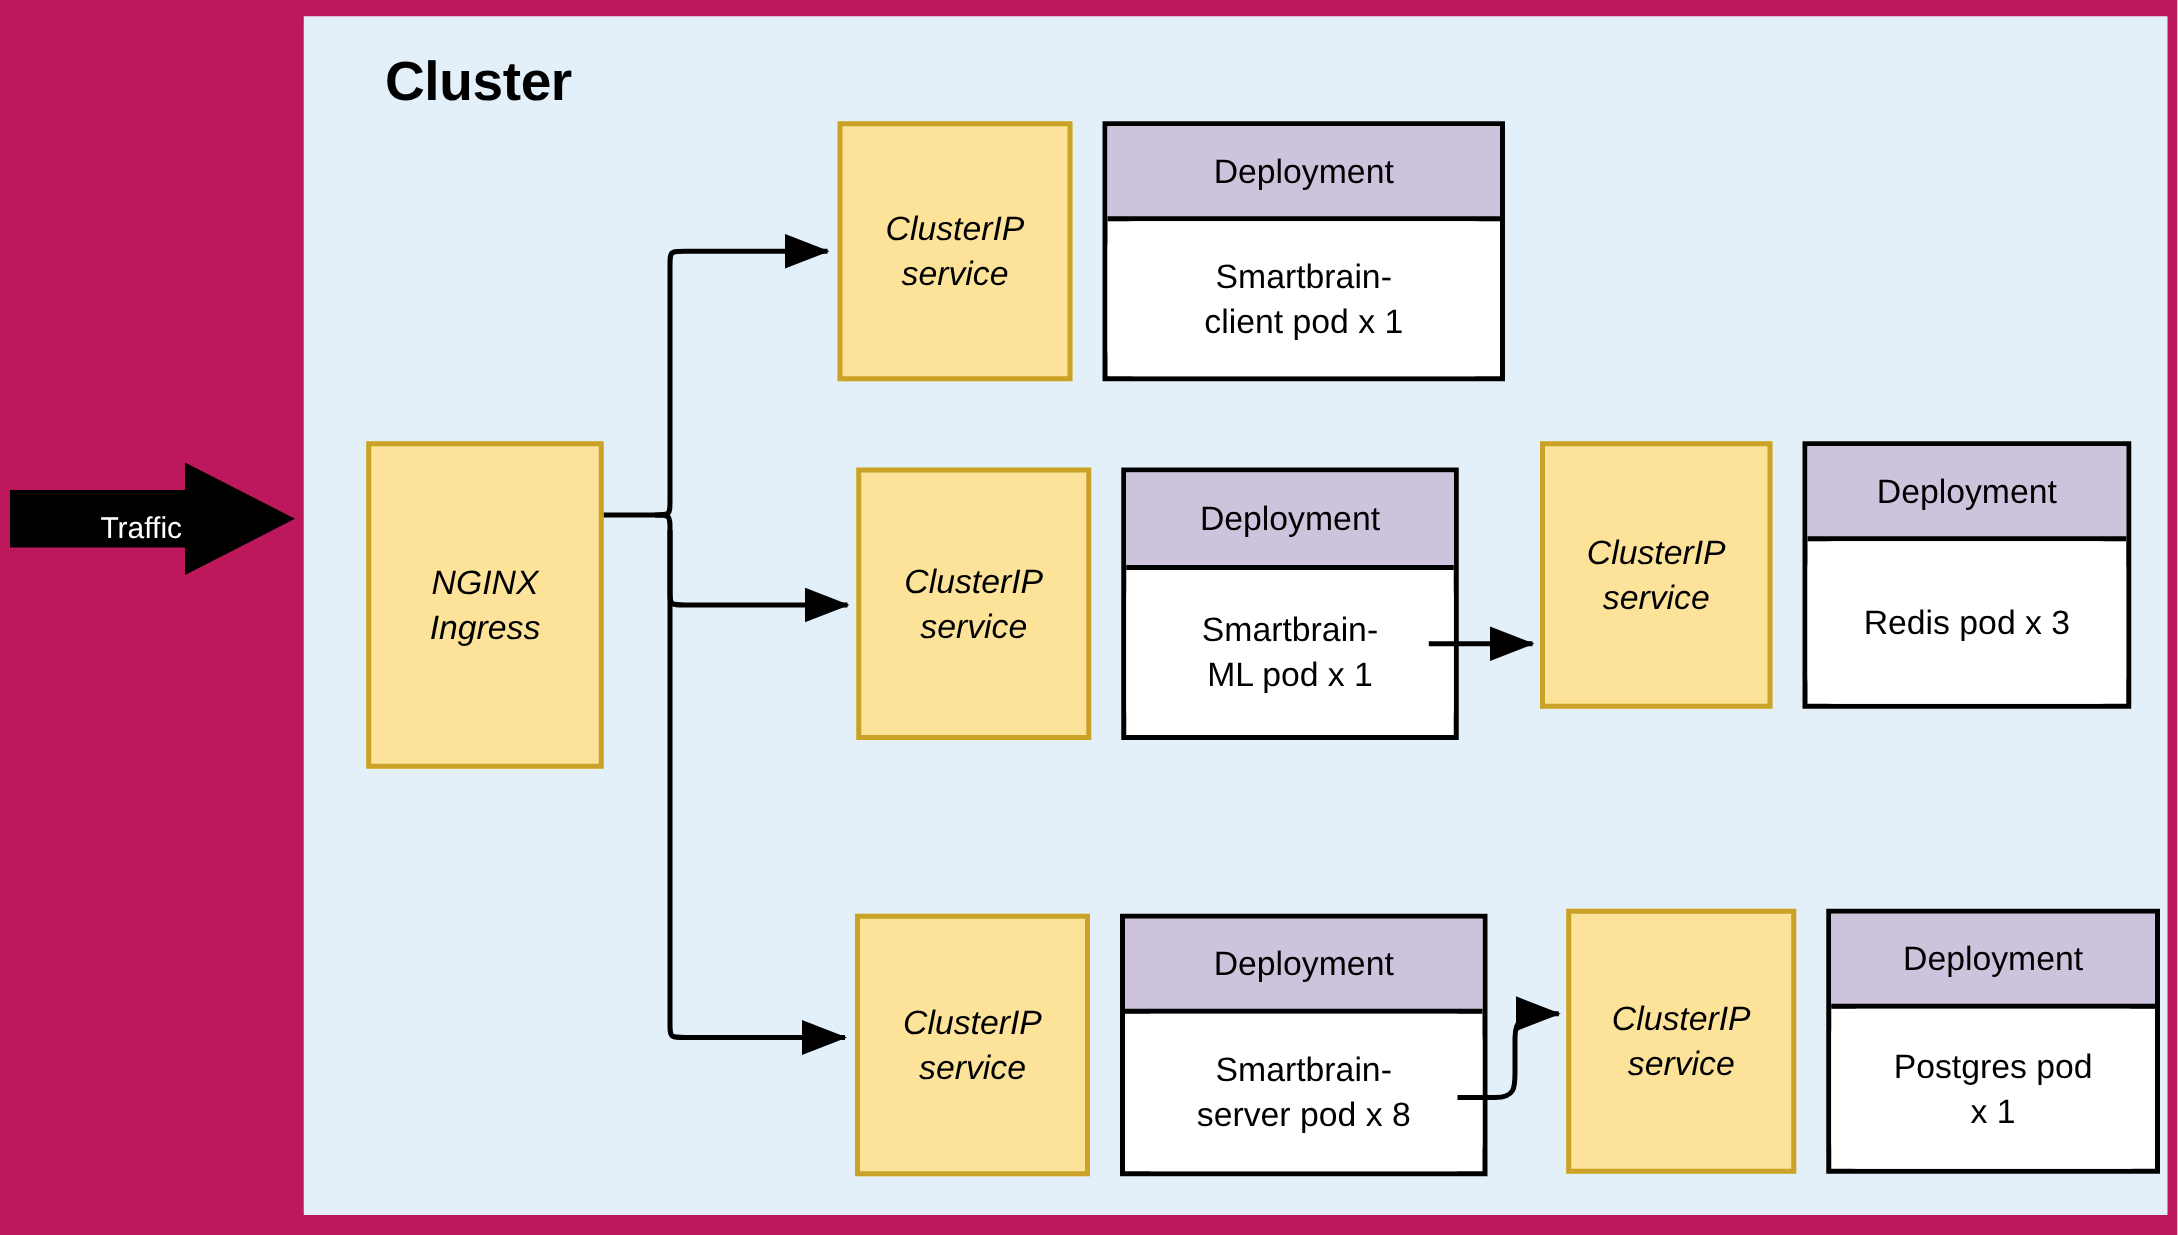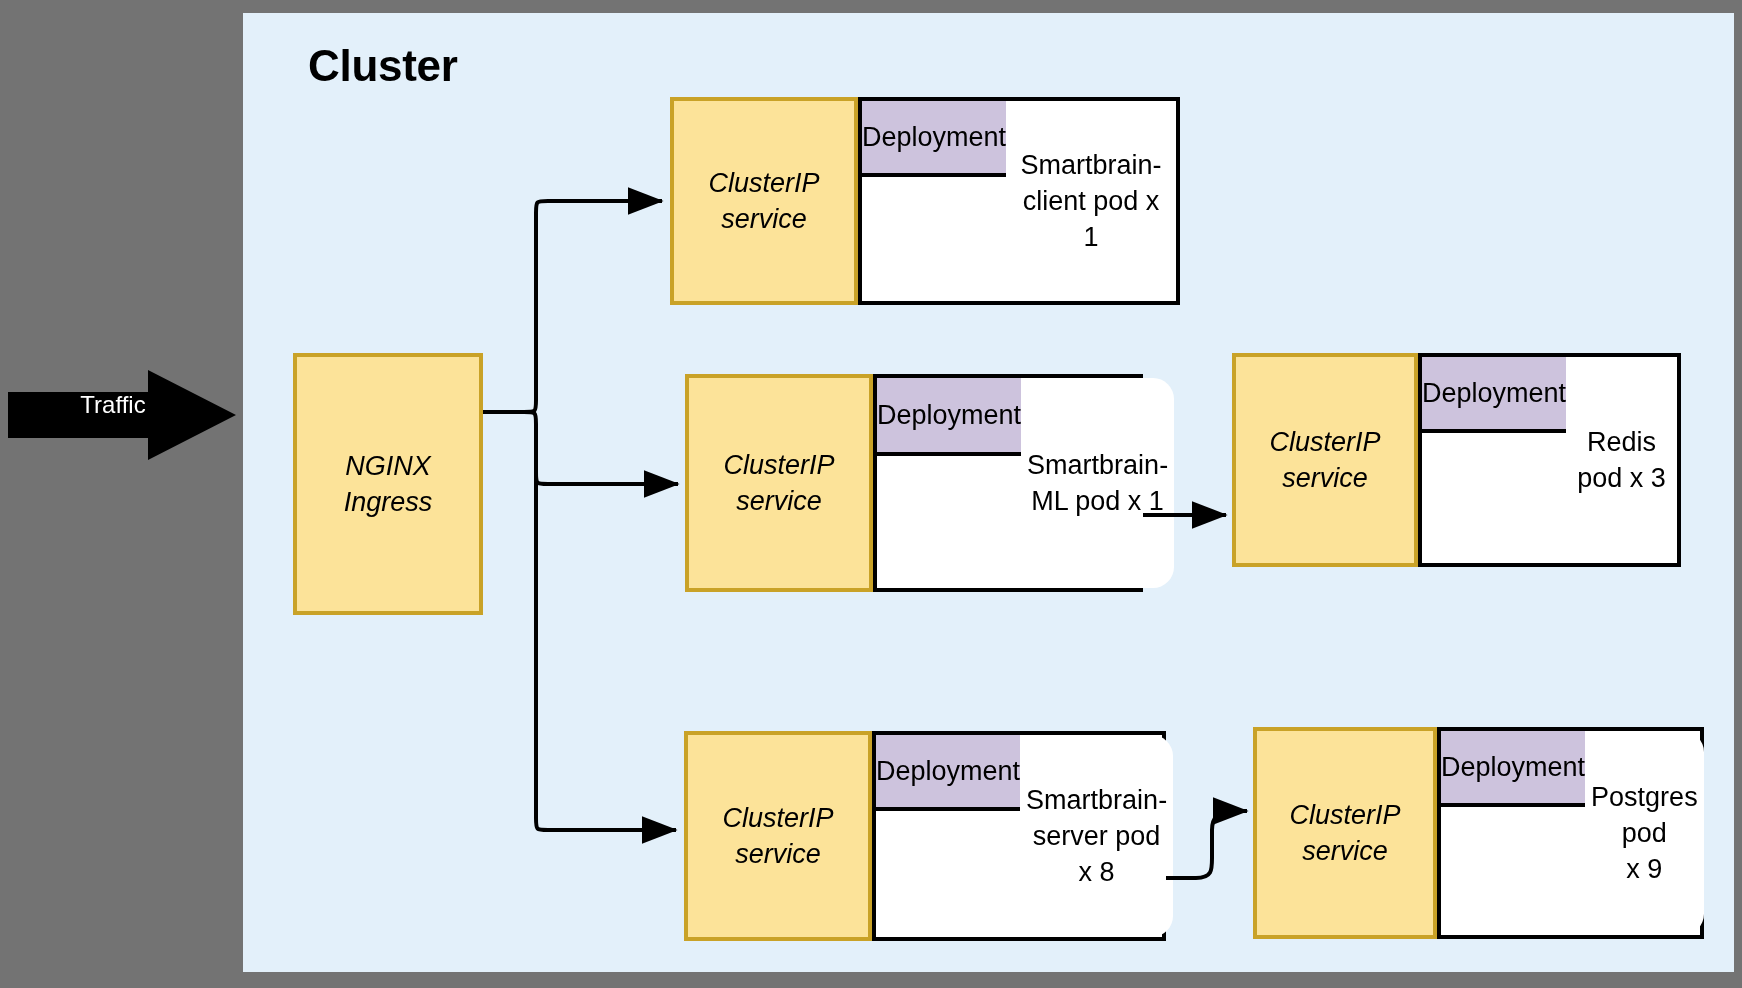--- a/index.html
+++ b/index.html
@@ -4,21 +4,21 @@
 <style>
   html, body {
     margin: 0;
     padding: 0;
     background: #ffffff;
   }
   #stage {
     position: relative;
     width: 1742px;
     height: 988px;
-    background: #737373;
+    background: #be185d;
     font-family: "Liberation Sans", sans-serif;
     overflow: hidden;
   }
 
   
   #cluster-panel {
     position: absolute;
     left: 243px;
     top: 13px;
     width: 1491px;
@@ -40,21 +40,21 @@
   #traffic-arrow {
     position: absolute;
     left: 8px;
     top: 370px;
     width: 228px;
     height: 90px;
   }
   #traffic-label {
     position: absolute;
     left: 58px;
-    top: 390px;
+    top: 408px;
     width: 110px;
     text-align: center;
     color: #ffffff;
     font-size: 24px;
     line-height: 30px;
     pointer-events: none;
   }
 
   
   .svc-box {
@@ -70,21 +70,22 @@
     line-height: 36px;
     color: #000000;
     font-style: italic;
   }
   .dep-box {
     position: absolute;
     background: #ffffff;
     border: 4px solid #000000;
     box-sizing: border-box;
     display: flex;
-    flex-direction: row;
+    flex-direction: column;
+    margin-left: 24px;
   }
   .dep-head {
     background: #cdc3dd;
     border-bottom: 4px solid #000000;
     box-sizing: border-box;
     display: flex;
     align-items: center;
     justify-content: center;
     text-align: center;
     font-size: 27px;
@@ -203,21 +204,21 @@
     <div>
       <div>ClusterIP</div>
       <div>service</div>
     </div>
   </div>
   <div class="dep-box" style="left:1437px; top:727px; width:267px; height:212px;">
     <div class="dep-head" style="height:76px;">Deployment</div>
     <div class="dep-body">
       <div>
         <div>Postgres pod</div>
-        <div>x 9</div>
+        <div>x 1</div>
       </div>
     </div>
   </div>
 
   <svg id="connectors" viewBox="0 0 1742 988">
     <defs>
       <marker id="arrowhead" markerWidth="9" markerHeight="7" refX="8.6" refY="3.5" orient="auto" markerUnits="strokeWidth">
         <polygon points="0 0, 9 3.5, 0 7" fill="#000000"></polygon>
       </marker>
     </defs>

